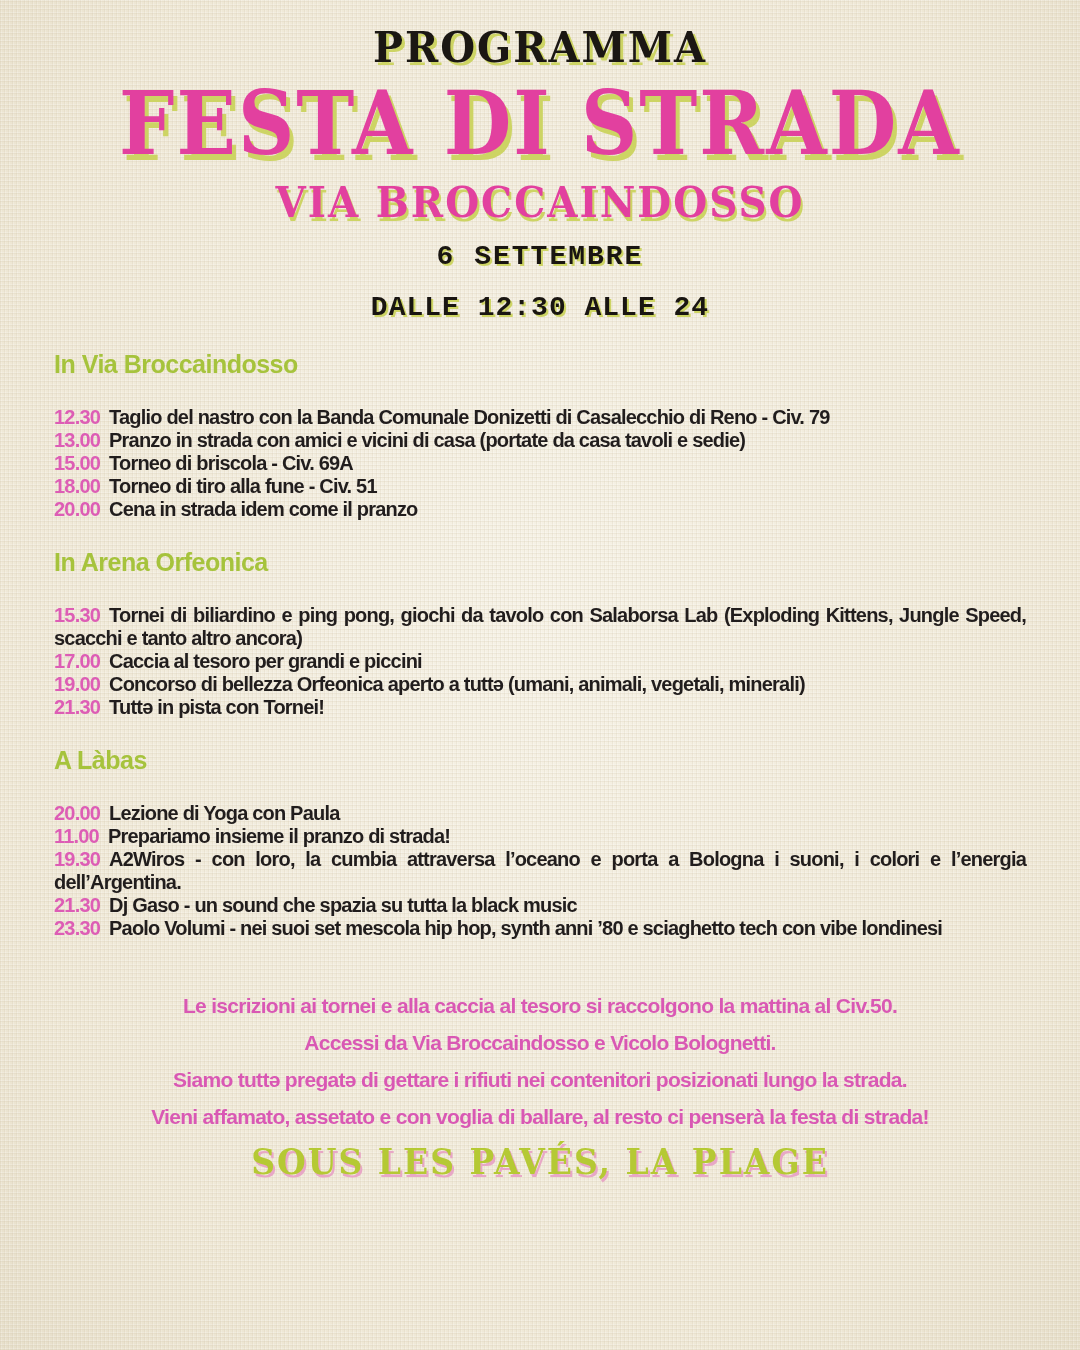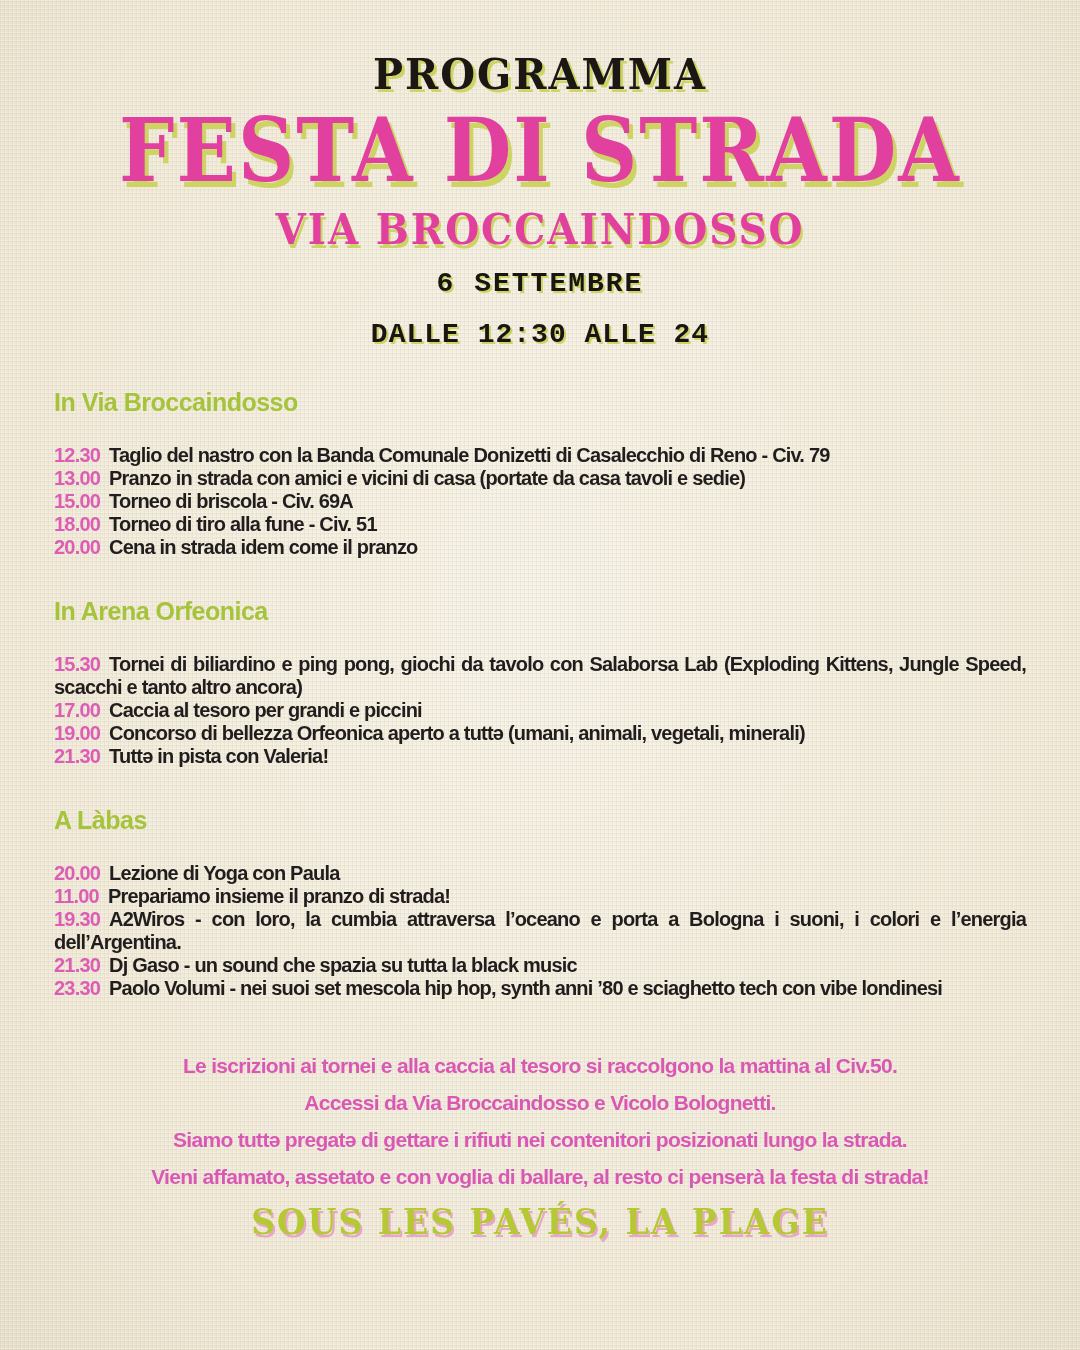--- a/index.html
+++ b/index.html
@@ -15,21 +15,21 @@
     background-color: #f2ecdb;
     background-image:
       repeating-linear-gradient(0deg,  rgba(210,198,172,0.22) 0 1px, rgba(255,255,255,0.20) 1px 2px, transparent 2px 4px),
       repeating-linear-gradient(90deg, rgba(210,198,172,0.22) 0 1px, rgba(255,255,255,0.18) 1px 2px, transparent 2px 4px),
       radial-gradient(ellipse at 50% 45%, rgba(255,255,255,0.30) 0%, rgba(228,218,196,0.25) 75%, rgba(208,196,168,0.35) 100%);
     font-family: "Liberation Sans", "DejaVu Sans", sans-serif;
     color: #211d1d;
   }
 
   
-  .header { text-align: center; padding-top: 50px; }
+  .header { text-align: center; padding-top: 23px; }
 
   .kicker {
     font-family: "DejaVu Serif", serif;
     font-weight: bold;
     font-size: 40px;
     letter-spacing: 2px;
     color: #1b1713;
     text-shadow: 3px 3px 0 #cdd464;
     transform: scaleY(1.08);
   }
@@ -78,21 +78,21 @@
   }
 
   
   .program { padding: 0 54px; margin-top: 8px; }
 
   .section-heading {
     font-size: 25px;
     font-weight: bold;
     letter-spacing: -0.5px;
     color: #a6c33c;
-    margin-top: 38px;
+    margin-top: 27px;
     margin-bottom: 27px;
   }
 
   .event {
     font-size: 20px;
     font-weight: bold;
     letter-spacing: -0.8px;
     line-height: 1.15;
     text-align: justify;
     color: #211d1d;
@@ -152,21 +152,21 @@
       <p class="event"><span class="time">15.00</span><span class="desc">Torneo di briscola - Civ. 69A</span></p>
       <p class="event"><span class="time">18.00</span><span class="desc">Torneo di tiro alla fune - Civ. 51</span></p>
       <p class="event"><span class="time">20.00</span><span class="desc">Cena in strada idem come il pranzo</span></p>
     </div>
 
     <div class="section">
       <div class="section-heading">In Arena Orfeonica</div>
       <p class="event"><span class="time">15.30</span><span class="desc">Tornei di biliardino e ping pong, giochi da tavolo con Salaborsa Lab (Exploding Kittens, Jungle Speed, scacchi e tanto altro ancora)</span></p>
       <p class="event"><span class="time">17.00</span><span class="desc">Caccia al tesoro per grandi e piccini</span></p>
       <p class="event"><span class="time">19.00</span><span class="desc">Concorso di bellezza Orfeonica aperto a tuttə (umani, animali, vegetali, minerali)</span></p>
-      <p class="event"><span class="time">21.30</span><span class="desc">Tuttə in pista con Valeria!</span></p>
+      <p class="event"><span class="time">21.30</span><span class="desc">Tuttə in pista con Tornei!</span></p>
     </div>
 
     <div class="section">
       <div class="section-heading">A Làbas</div>
       <p class="event"><span class="time">20.00</span><span class="desc">Lezione di Yoga con Paula</span></p>
       <p class="event"><span class="time">11.00</span><span class="desc">Prepariamo insieme il pranzo di strada!</span></p>
       <p class="event"><span class="time">19.30</span><span class="desc">A2Wiros - con loro, la cumbia attraversa l’oceano e porta a Bologna i suoni, i colori e l’energia dell’Argentina.</span></p>
       <p class="event"><span class="time">21.30</span><span class="desc">Dj Gaso - un sound che spazia su tutta la black music</span></p>
       <p class="event"><span class="time">23.30</span><span class="desc">Paolo Volumi - nei suoi set mescola hip hop, synth anni ’80 e sciaghetto tech con vibe londinesi</span></p>
     </div>

